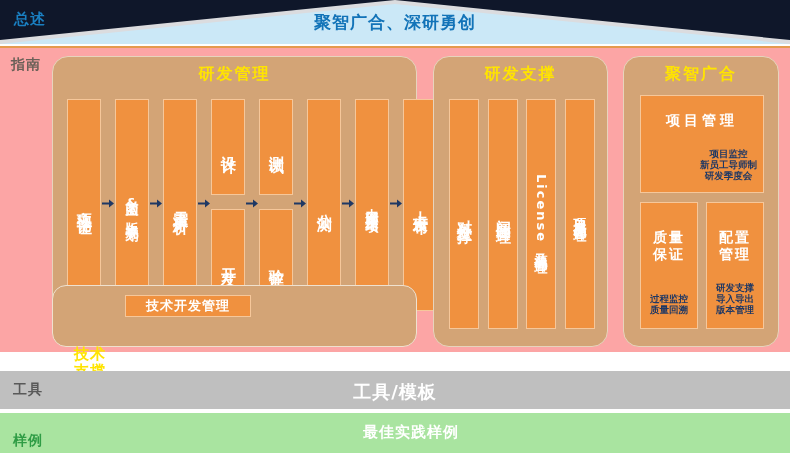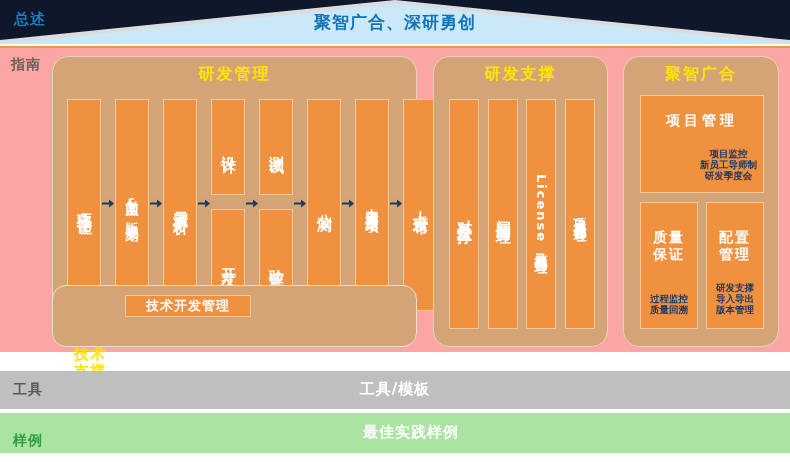--- a/index.html
+++ b/index.html
@@ -195,21 +195,21 @@
     font-size: 14px;
     font-weight: bold;
     color: #595959;
     letter-spacing: 1px;
   }
   .band-tool .title {
     position: absolute;
     left: 0; top: 9px;
     width: 790px;
     text-align: center;
-    font-size: 15px;
+    font-size: 18px;
     font-weight: bold;
     color: #ffffff;
     letter-spacing: 1px;
   }
 
   .band-sample {
     position: absolute;
     left: 0; top: 413px;
     width: 790px; height: 40px;
     background: #a9e4a0;

